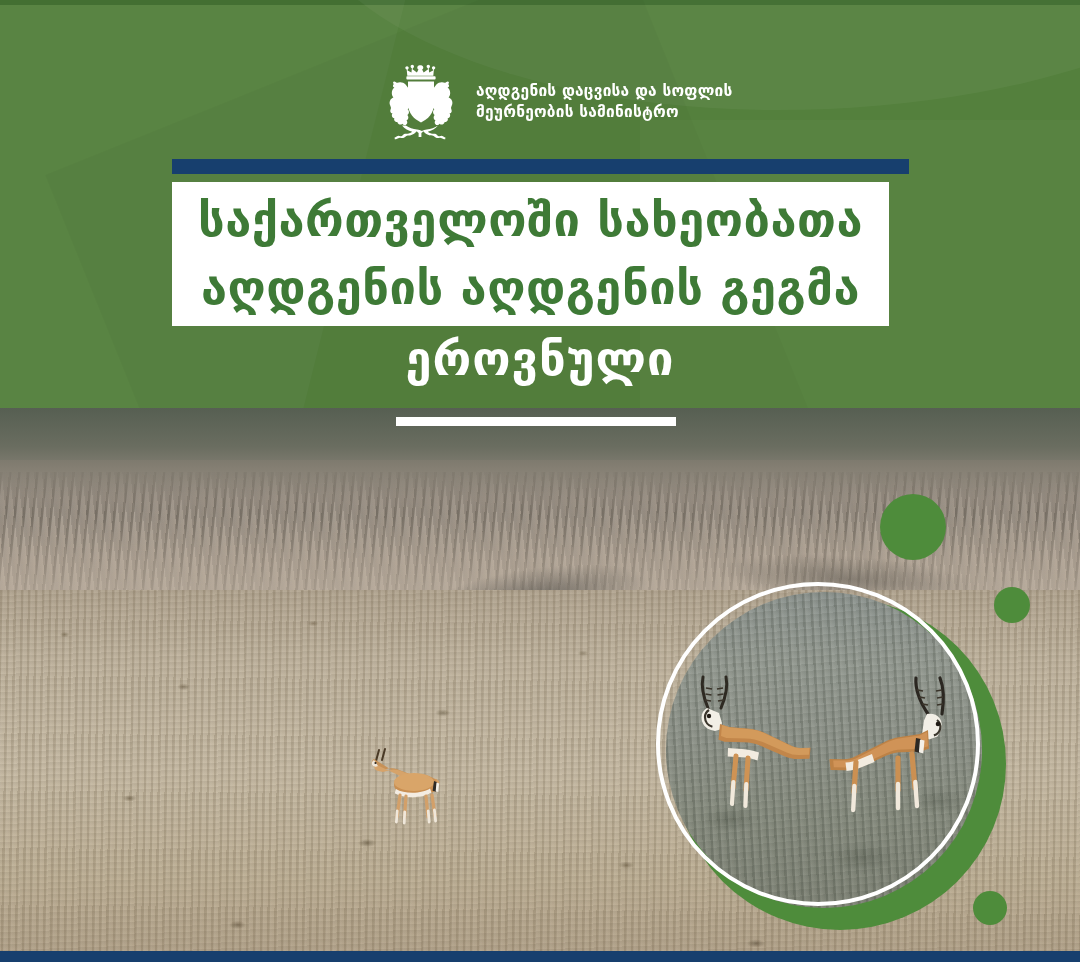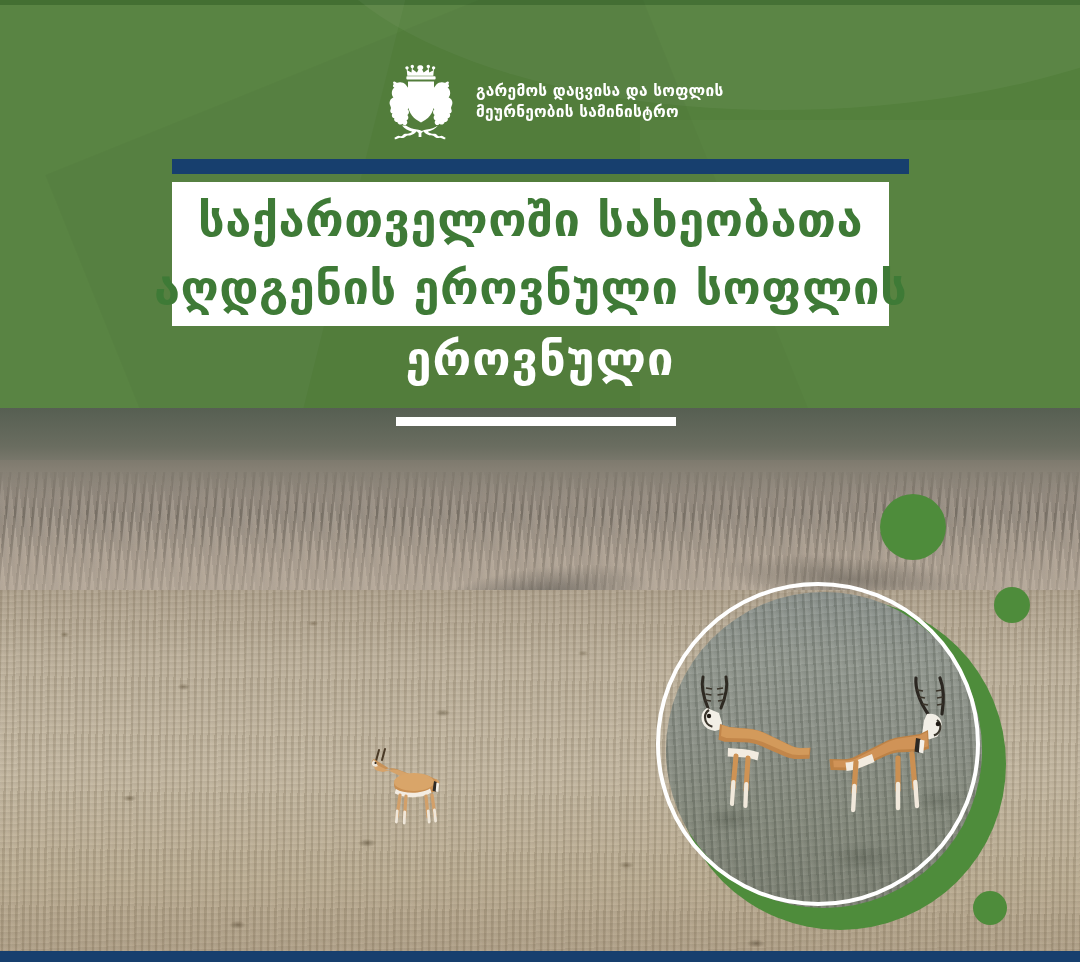--- a/index.html
+++ b/index.html
@@ -311,28 +311,28 @@
 
         <path d="M26 19.6h26v22.2c0 9.4-6.2 15.6-13 18.6-6.8-3-13-9.2-13-18.6z"></path>
 
         <path d="M23.6 22.4c-1.6-1.5-3.6-2.2-5.6-2.1-1.4.05-2.2.7-3.4.35-.9-.25-1.3-1.15-2.2-1.15-.85 0-1.35.6-1.35 1.35 0 .6.35 1.05.85 1.25-.5.35-.95.9-.95 1.7 0 .95.6 1.6 1.45 1.8-1.55 1.25-2.6 3.2-2.6 5.45 0 1.75.6 3.2 1.6 4.5-1.5.55-2.7 1.65-3.35 3.15-.6 1.4-.55 2.7-.15 4.05.35 1.2 1.1 2.1 1.05 3.35-.05 1.15-.75 1.9-.65 3.05.1 1.2 1 2.05 2.15 2.1-.5.7-.75 1.5-.6 2.45.2 1.3 1.2 2.25 2.5 2.45-.3.65-.35 1.4-.05 2.15.5 1.25 1.8 1.95 3.1 1.7.1.95.65 1.8 1.55 2.25 1.2.6 2.6.3 3.45-.6.45.8 1.3 1.35 2.3 1.35 1.45 0 2.6-1.15 2.6-2.6 0-.75-.3-1.4-.8-1.9 1.1-.55 1.85-1.7 1.85-3 0-.95-.4-1.8-1.05-2.4 1-.65 1.65-1.8 1.65-3.1 0-1.15-.5-2.15-1.3-2.85 1.1-.75 1.85-2 1.85-3.45 0-1.35-.65-2.55-1.6-3.3 1.05-.85 1.7-2.15 1.7-3.6 0-1.3-.55-2.5-1.4-3.35 1.1-.9 1.8-2.25 1.8-3.8 0-1.6-.75-3-1.95-3.9z"></path>
 
         <path d="M54.4 22.4c1.6-1.5 3.6-2.2 5.6-2.1 1.4.05 2.2.7 3.4.35.9-.25 1.3-1.15 2.2-1.15.85 0 1.35.6 1.35 1.35 0 .6-.35 1.05-.85 1.25.5.35.95.9.95 1.7 0 .95-.6 1.6-1.45 1.8 1.55 1.25 2.6 3.2 2.6 5.45 0 1.75-.6 3.2-1.6 4.5 1.5.55 2.7 1.65 3.35 3.15.6 1.4.55 2.7.15 4.05-.35 1.2-1.1 2.1-1.05 3.35.05 1.15.75 1.9.65 3.05-.1 1.2-1 2.05-2.15 2.1.5.7.75 1.5.6 2.45-.2 1.3-1.2 2.25-2.5 2.45.3.65.35 1.4.05 2.15-.5 1.25-1.8 1.95-3.1 1.7-.1.95-.65 1.8-1.55 2.25-1.2.6-2.6.3-3.45-.6-.45.8-1.3 1.35-2.3 1.35-1.45 0-2.6-1.15-2.6-2.6 0-.75.3-1.4.8-1.9-1.1-.55-1.85-1.7-1.85-3 0-.95.4-1.8 1.05-2.4-1-.65-1.65-1.8-1.65-3.1 0-1.15.5-2.15 1.3-2.85-1.1-.75-1.85-2-1.85-3.45 0-1.35.65-2.55 1.6-3.3-1.05-.85-1.7-2.15-1.7-3.6 0-1.3.55-2.5 1.4-3.35-1.1-.9-1.8-2.25-1.8-3.8 0-1.6.75-3 1.95-3.9z"></path>
 
         <path d="M20 63.5c2.6 3.1 6.4 5.2 10.2 6.2-1.3 1.1-2.9 1.8-4.6 2-1.2.15-2.3-.2-3.4.3-1.2.55-1.6 1.9-2.9 2.2-1.3.3-2.3-.5-3.5-.3-1.2.2-1.9 1.3-3.1 1.3v2.1c1.9 0 3.1-1.1 4.6-1.4 1.4-.3 2.6.45 4 .1 1.5-.4 2.2-1.7 3.6-2.2 1.3-.45 2.6-.1 3.9-.45 2.4-.65 4.4-2.15 6-4 .5.65 1.1 1.25 1.8 1.75v3.85h2.8v-3.85c.7-.5 1.3-1.1 1.8-1.75 1.6 1.85 3.6 3.35 6 4 1.3.35 2.6 0 3.9.45 1.4.5 2.1 1.8 3.6 2.2 1.4.35 2.6-.4 4-.1 1.5.3 2.7 1.4 4.6 1.4v-2.1c-1.2 0-1.9-1.1-3.1-1.3-1.2-.2-2.2.6-3.5.3-1.3-.3-1.7-1.65-2.9-2.2-1.1-.5-2.2-.15-3.4-.3-1.7-.2-3.3-.9-4.6-2 3.8-1 7.6-3.1 10.2-6.2-3.3 2.3-7.2 3.6-11.2 3.9-1.9.15-3.4.55-4.9 1.6-1.5-1.05-3-1.45-4.9-1.6-4-.3-7.9-1.6-11.2-3.9z"></path>
       </g>
     </svg>
-    <div class="ministry-text">გარემოს დაცვისა და სოფლის
+    <div class="ministry-text">აღდგენის დაცვისა და სოფლის
 მეურნეობის სამინისტრო</div>
   </div>
 
   <div class="navy-rule"></div>
   <div class="title-banner">
     <div class="title-line">საქართველოში სახეობათა</div>
-    <div class="title-line">აღდგენის ეროვნული სოფლის</div>
+    <div class="title-line">აღდგენის აღდგენის გეგმა</div>
   </div>
   <div class="subtitle">ეროვნული</div>
   <div class="subtitle-rule"></div>
 
   <div class="photo-area">
     <div class="photo-sky"></div>
     <div class="photo-ridge">
       <div class="photo-ridge-dark1"></div>
       <div class="photo-ridge-dark2"></div>
     </div>

